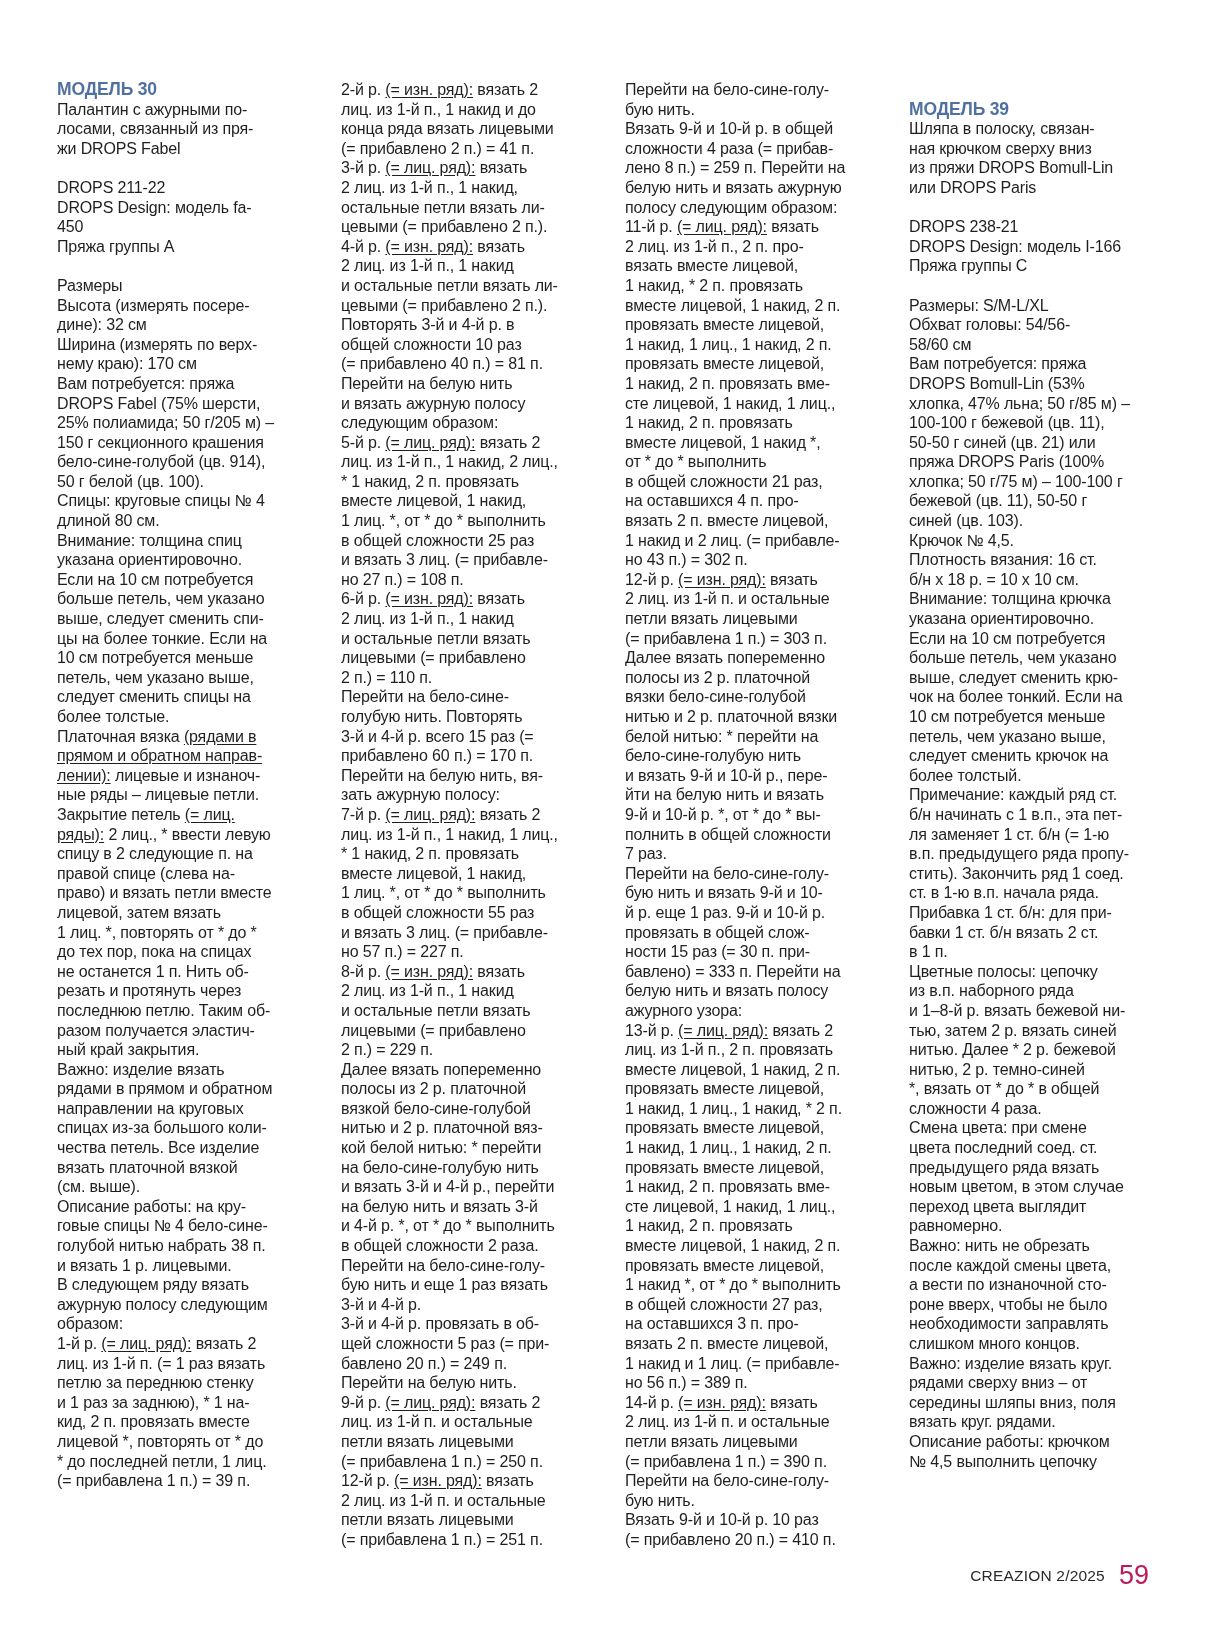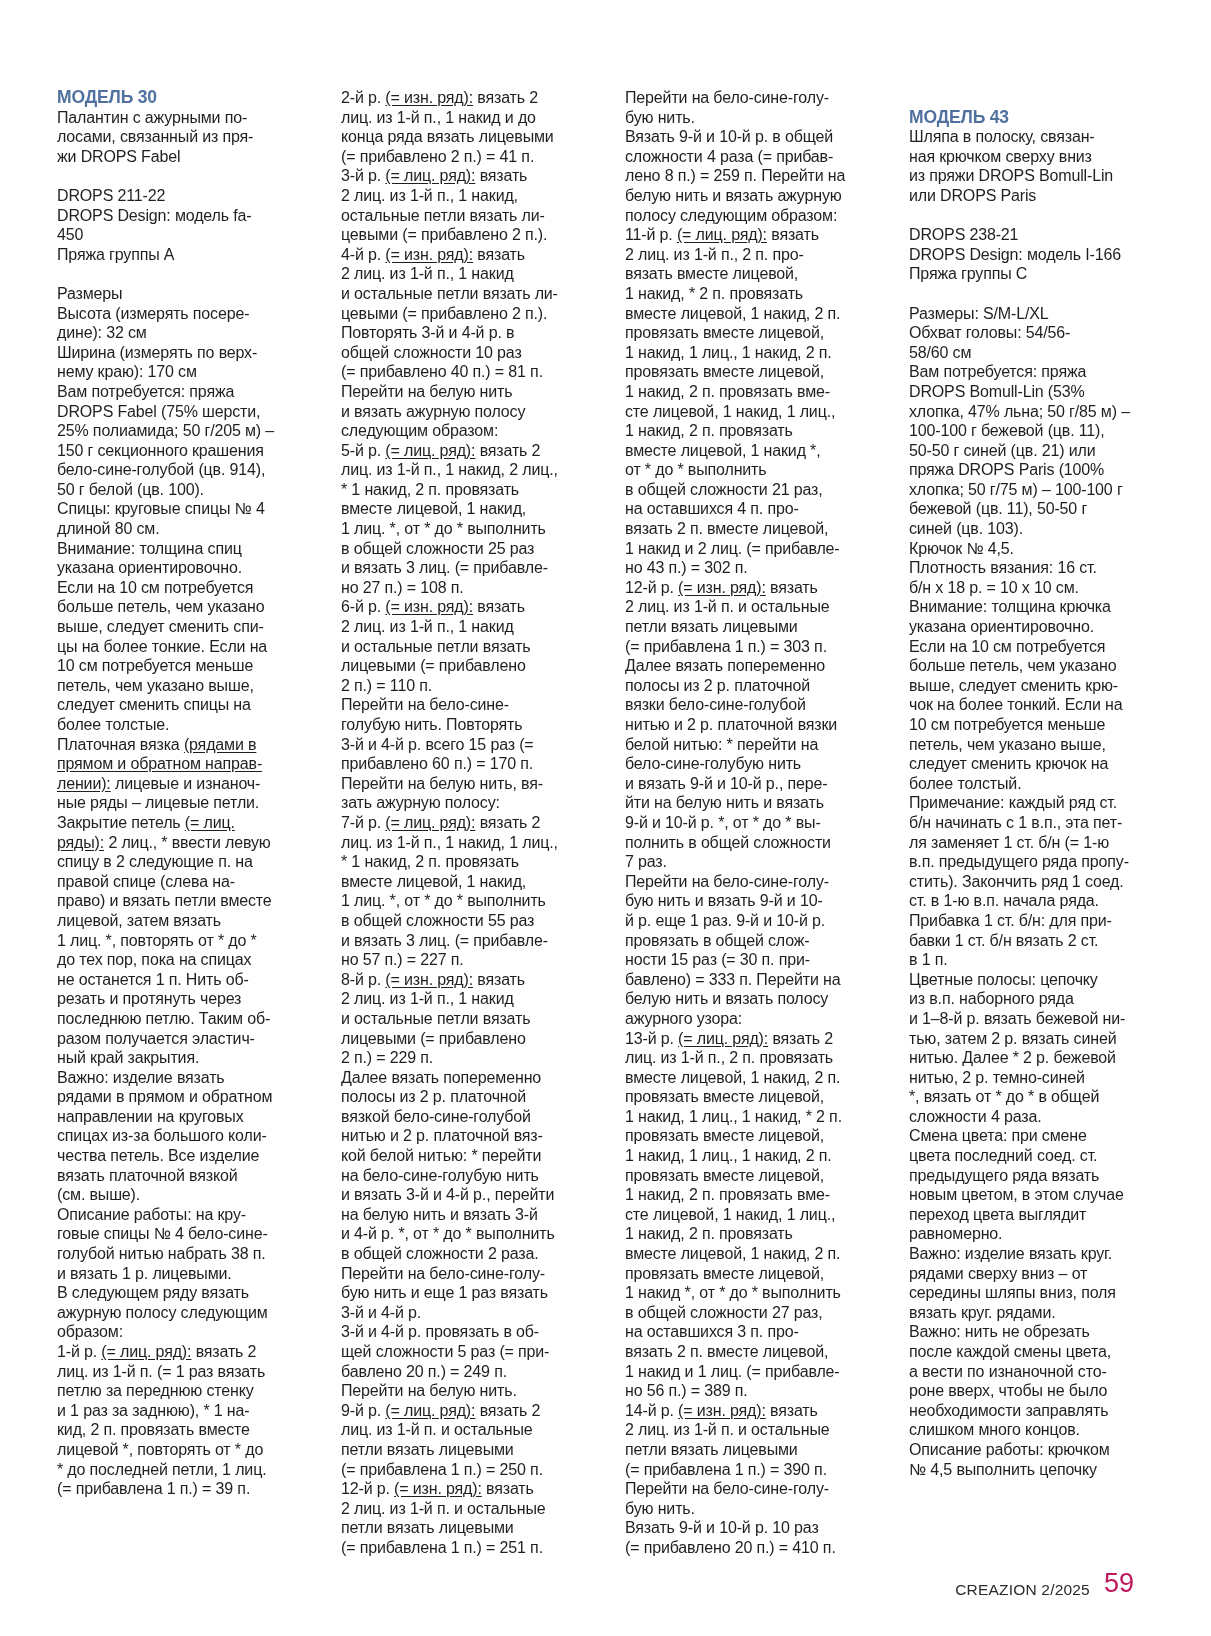--- a/index.html
+++ b/index.html
@@ -11,21 +11,20 @@
     overflow: hidden;
     font-family: "Liberation Sans", sans-serif;
     color: #1f1f1f;
   }
   .page {
     position: relative;
     width: 1211px;
     height: 1384px;
     box-sizing: border-box;
     padding: 80px 0 0 57px;
-    margin-top: 8px;
   }
   .columns {
     display: flex;
     gap: 30px;
   }
   .column {
     width: 254px;
     flex: 0 0 254px;
     font-size: 16px;
     line-height: 19.6px;
@@ -39,23 +38,23 @@
   }
   .model-title {
     font-weight: bold;
     font-size: 17.5px;
   }
   .b { font-weight: normal; }
   .u { text-decoration: underline; text-underline-offset: 2px; }
   .footer {
     position: absolute;
     top: 1560px;
-    right: 77px;
+    right: 62px;
     display: flex;
-    align-items: flex-end;
+    align-items: center;
     gap: 14px;
   }
   .footer .mag {
     font-size: 15.5px;
     letter-spacing: 0.2px;
     color: #2a2a2a;
   }
   .footer .pagenum {
     font-size: 27px;
     color: #be185d;
@@ -286,21 +285,21 @@
         <div class="para"><span class="b ">14-й р. </span><span class="u">(= изн. ряд):</span><span class=""> вязать
 2 лиц. из 1-й п. и остальные
 петли вязать лицевыми
 (= прибавлена 1 п.) = 390 п.
 Перейти на бело-сине-голу-
 бую нить.
 Вязать 9-й и 10-й р. 10 раз
 (= прибавлено 20 п.) = 410 п.</span></div>
       </div>
       <div class="column">
-        <div class="model-title space" style="color: rgb(80, 113, 159);">МОДЕЛЬ 43</div>
+        <div class="model-title space" style="color: rgb(80, 113, 159);">МОДЕЛЬ 39</div>
         <div class="para"><span class="b ">Шляпа в полоску, связан-
 ная крючком сверху вниз
 из пряжи DROPS Bomull-Lin
 или DROPS Paris</span></div>
         <div class="para space"><span class="b ">DROPS 238-21</span></div>
         <div class="para"><span class="">DROPS Design: модель I-166
 Пряжа группы С</span></div>
         <div class="para space"><span class="b ">Размеры:</span><span class=""> S/M-L/XL</span></div>
         <div class="para"><span class="b ">Обхват головы:</span><span class=""> 54/56-
 58/60 см</span></div>
@@ -342,30 +341,30 @@
 нитью. Далее * 2 р. бежевой
 нитью, 2 р. темно-синей
 *, вязать от * до * в общей
 сложности 4 раза.</span></div>
         <div class="para"><span class="b ">Смена цвета:</span><span class=""> при смене
 цвета последний соед. ст.
 предыдущего ряда вязать
 новым цветом, в этом случае
 переход цвета выглядит
 равномерно.</span></div>
-        <div class="para"><span class="b ">Важно:</span><span class=""> изделие вязать круг.
-рядами сверху вниз – от
-середины шляпы вниз, поля
-вязать круг. рядами.</span></div>
         <div class="para"><span class="b ">Важно:</span><span class=""> нить не обрезать
 после каждой смены цвета,
 а вести по изнаночной сто-
 роне вверх, чтобы не было
 необходимости заправлять
 слишком много концов.</span></div>
+        <div class="para"><span class="b ">Важно:</span><span class=""> изделие вязать круг.
+рядами сверху вниз – от
+середины шляпы вниз, поля
+вязать круг. рядами.</span></div>
         <div class="para"><span class="b ">Описание работы:</span><span class=""> крючком
 № 4,5 выполнить цепочку</span></div>
       </div>
     </div>
   <div class="footer">
     <span class="mag">CREAZION 2/2025</span>
     <span class="pagenum">59</span>
   </div>
 </div>
 

